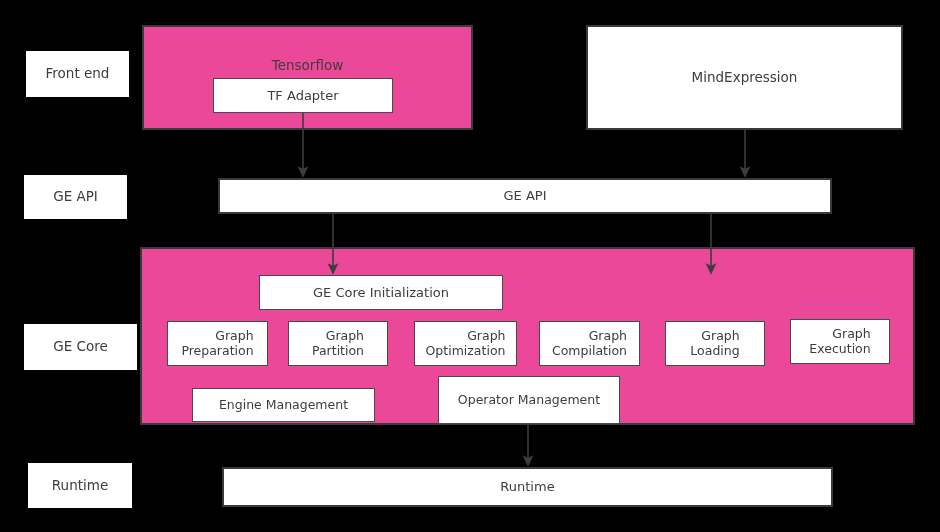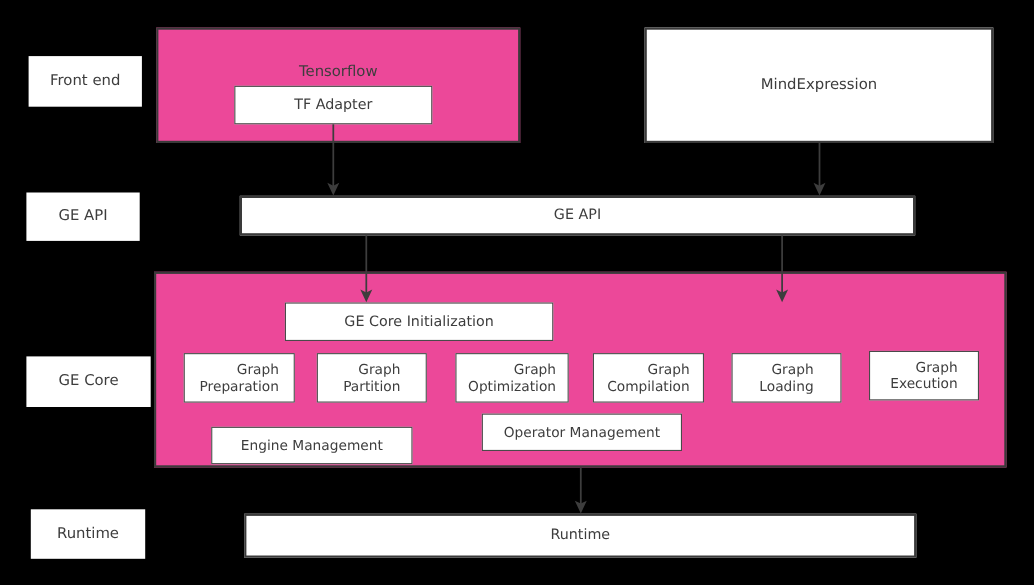--- a/index.html
+++ b/index.html
@@ -122,21 +122,21 @@
 Loading</span>
   </div>
   <div class="box thin node-sm" style="left:790px; top:319px; width:100px; height:45px;">
     <span>Graph
 Execution</span>
   </div>
 
   <div class="box thin node-xs" style="left:192px; top:376px; width:183px; height:34px;margin-top:12px;">
     <span>Engine Management</span>
   </div>
-  <div class="box thin node-xs" style="left:438px; top:376px; width:182px; height:34px;">
+  <div class="box thin node-xs" style="left:438px; top:376px; width:182px; height:48px;">
     <span>Operator Management</span>
   </div>
 
   <div class="box bordered node-lg" style="left:222px; top:467px; width:611px; height:40px;">
     <span>Runtime</span>
   </div>
 
   <svg class="arrow" width="940" height="532" style="left:0; top:0;" viewBox="0 0 940 532">
     <defs>
       <marker id="ah" markerWidth="9" markerHeight="9" refX="4.2" refY="4" orient="auto" markerUnits="strokeWidth">

